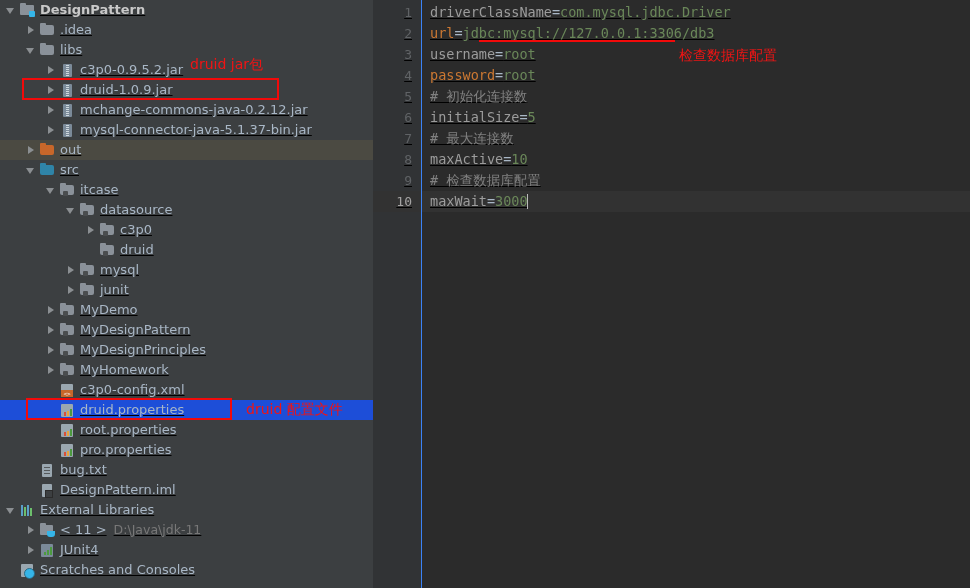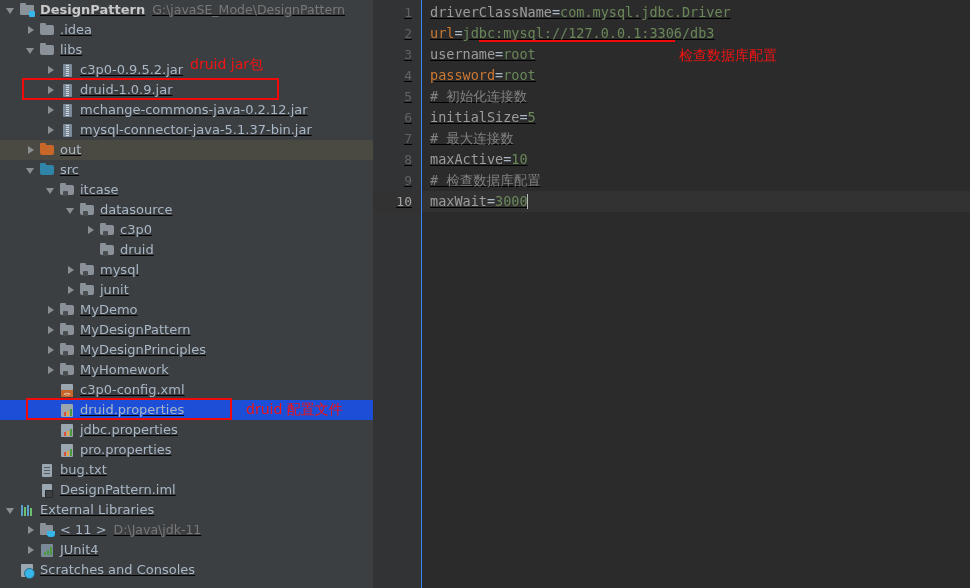--- a/index.html
+++ b/index.html
@@ -155,21 +155,20 @@
 
   <div id="tree">
     <div id="tree-rows">
         <div class="row">
           <span style="display:inline-block;width:6px;flex:0 0 6px;"></span>
           <span class="arrow open"></span>
           <span class="icn">
             <span class="ic-proj"></span>
           </span>
           <span class="lbl bold">DesignPattern</span>
-          <span class="path">G:\javaSE_Mode\DesignPattern</span>
         </div>
         <div class="row">
           <span style="display:inline-block;width:26px;flex:0 0 26px;"></span>
           <span class="arrow closed"></span>
           <span class="icn">
             <span class="ic-folder f-gray"></span>
           </span>
           <span class="lbl">.idea</span>
         </div>
         <div class="row">
@@ -343,21 +342,21 @@
             <span class="ic-prop"></span>
           </span>
           <span class="lbl">druid.properties</span>
         </div>
         <div class="row">
           <span style="display:inline-block;width:46px;flex:0 0 46px;"></span>
           <span class="arrow"></span>
           <span class="icn">
             <span class="ic-prop"></span>
           </span>
-          <span class="lbl">jdbc.properties</span>
+          <span class="lbl">root.properties</span>
         </div>
         <div class="row">
           <span style="display:inline-block;width:46px;flex:0 0 46px;"></span>
           <span class="arrow"></span>
           <span class="icn">
             <span class="ic-prop"></span>
           </span>
           <span class="lbl">pro.properties</span>
         </div>
         <div class="row">

